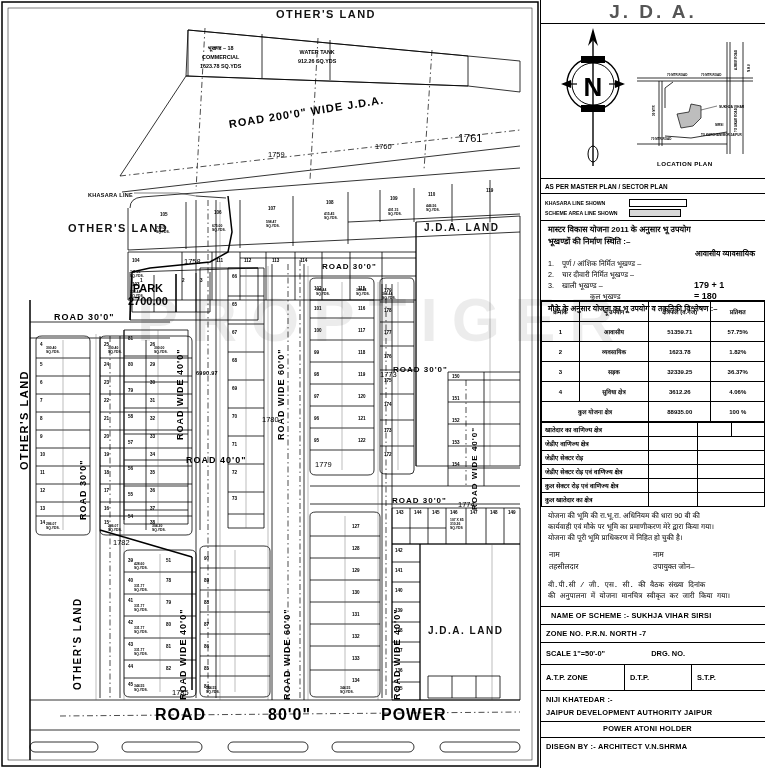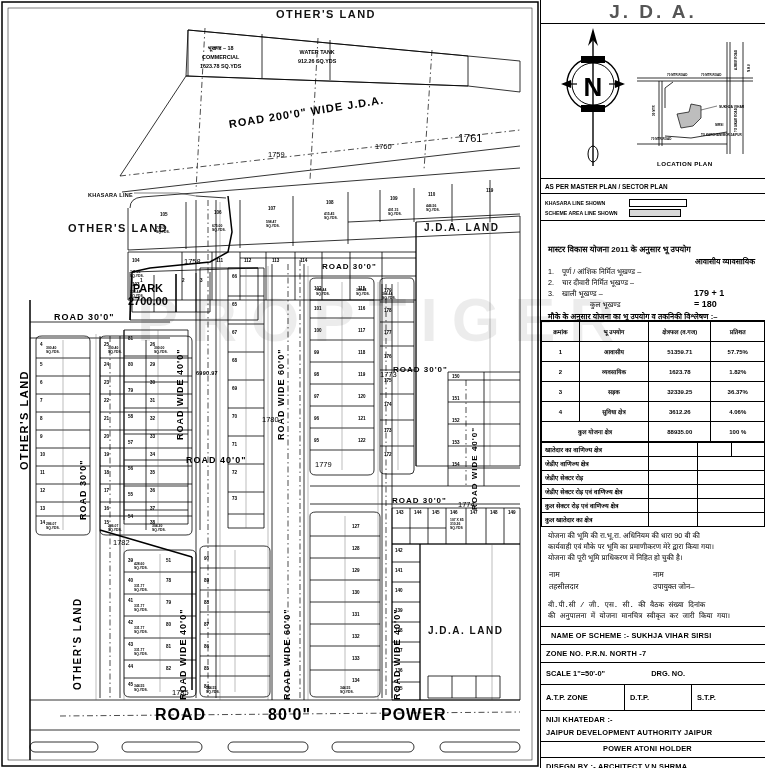--- a/index.html
+++ b/index.html
@@ -679,23 +679,24 @@
       <div class="legend-row">
         <span class="lbl">KHASARA LINE SHOWN</span>
         <span class="sw" style="width:56px;"></span>
       </div>
       <div class="legend-row">
         <span class="lbl">SCHEME AREA LINE SHOWN</span>
         <span class="sw" style="width:50px;background:#d8d8d8;"></span>
       </div>
     </div>
 
-    <div class="sec" style="height:80px;padding-top:3px;margin-top:20px;">
+    <div class="sec" style="height:80px;padding-top:3px;">
       <div class="statement" style="padding:0 3px;font-size:8px;line-height:12px;font-weight:bold;">
         <div>मास्टर विकास योजना 2011 के अनुसार भू उपयोग</div>
+        <div>भूखण्डों की निर्माण स्थिति :–</div>
       </div>
       <div style="text-align:right;font-size:7.6px;font-weight:bold;padding-right:6px;">आवासीय      व्यावसायिक</div>
       <div style="padding:0 3px;">
         <div class="stat-row">
           <span class="num">1.</span>
           <span class="t">पूर्ण / आंशिक निर्मित भूखण्ड –</span>
           <span class="v"></span>
         </div>
         <div class="stat-row">
           <span class="num">2.</span>

